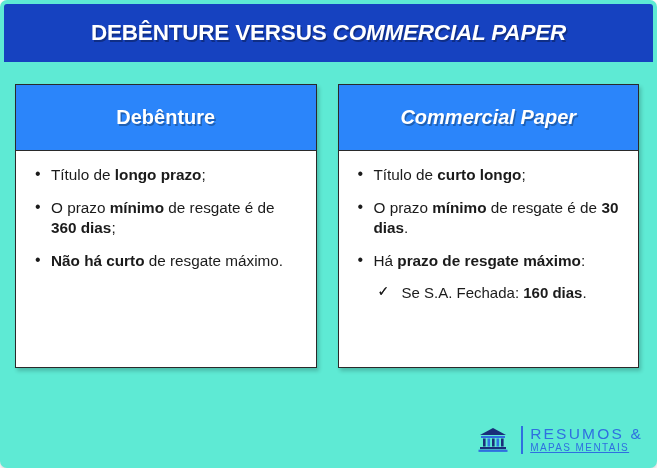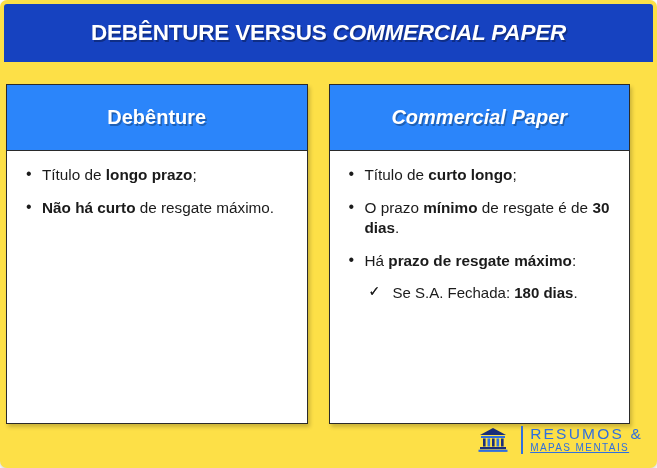--- a/index.html
+++ b/index.html
@@ -7,21 +7,21 @@
     padding: 0;
     background: #ffffff;
   }
   body {
     font-family: "Liberation Sans", sans-serif;
   }
   .page {
     position: relative;
     width: 657px;
     height: 468px;
-    background: #fde047;
+    background: #5eead4;
     border-radius: 7px;
     box-sizing: border-box;
     overflow: hidden;
     box-shadow: 0 2px 4px rgba(0,0,0,0.18);
   }
 
   
   .title-bar {
     position: absolute;
     left: 4px;
@@ -43,24 +43,24 @@
     text-shadow: 1.5px 1.5px 0 rgba(0,0,0,0.30);
     font-family: "Liberation Sans", sans-serif;
   }
   .title-text .ital {
     font-style: italic;
   }
 
   
   .columns {
     position: absolute;
-    left: 6px;
+    left: 15px;
     top: 84px;
     width: 624px;
-    height: 340px;
+    height: 284px;
     display: flex;
     gap: 21px;
   }
   .col {
     flex: 1 1 0;
     background: #ffffff;
     border: 1.6px solid #2a2a2a;
     box-sizing: border-box;
     display: flex;
     flex-direction: column;
@@ -215,36 +215,37 @@
 
   <div class="columns">
 
     <div class="col">
       <div class="col-head">
         <div class="col-head-text">Debênture</div>
       </div>
       <div class="col-body">
         <ul class="bullets">
             <li class="bullet"><span><span>Título de </span><b>longo prazo</b><span>;</span></span></li>
+            <li class="bullet"><span><span>O prazo </span><b>mínimo</b><span> de resgate é de </span><b>360 dias</b><span>;</span></span></li>
             <li class="bullet"><span><b>Não há curto</b><span> de resgate máximo.</span></span></li>
           </ul>
       </div>
     </div>
 
     <div class="col">
       <div class="col-head">
         <div class="col-head-text italic">Commercial Paper</div>
       </div>
       <div class="col-body">
         <ul class="bullets">
             <li class="bullet"><span><span>Título de </span><b>curto longo</b><span>;</span></span></li>
             <li class="bullet"><span><span>O prazo </span><b>mínimo</b><span> de resgate é de </span><b>30 dias</b><span>.</span></span></li>
             <li class="bullet"><span><span>Há </span><b>prazo de resgate máximo</b><span>:</span></span><ul class="subitems">
                 <li class="subitem"><span class="check">✓</span></li>
-                <li class="subitem"><span class="check">✓</span><span><span>Se S.A. Fechada: </span><b>180 dias</b><span>.</span></span></li>
+                <li class="subitem"><span class="check">✓</span><span><span>Se S.A. Fechada: </span><b>160 dias</b><span>.</span></span></li>
               </ul></li>
           </ul>
       </div>
     </div>
 
   </div>
 
   <div class="logo">
     <svg class="logo-mark" viewBox="0 0 30 26">
       <polygon points="15,1 28,8 2,8" fill="#1a2e7a"></polygon>

